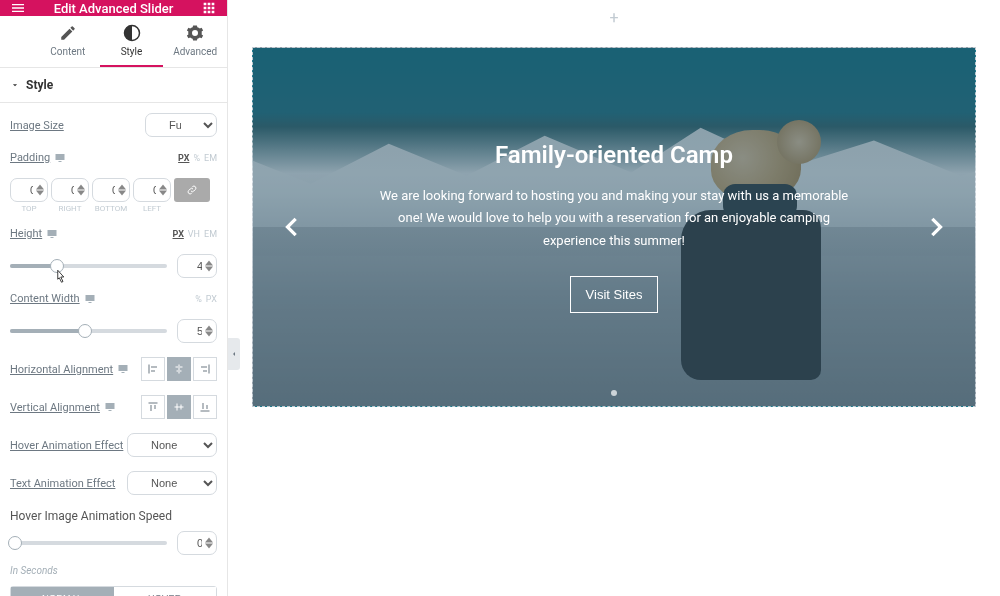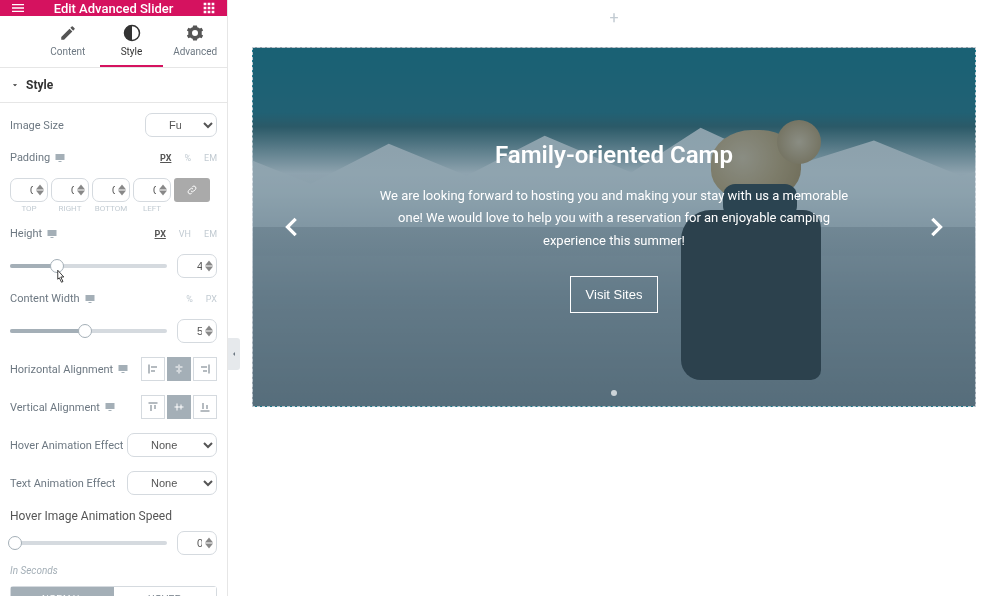--- a/index.html
+++ b/index.html
@@ -20,22 +20,22 @@
 .tab { flex: 1; text-align: center; padding: 8px 0; font-size: 10px; color: #6d7882; cursor: pointer; }
 .tab.active { color: #333; border-bottom: 2px solid #d5125f; }
 .tab svg { width: 18px; height: 18px; display: block; margin: 0 auto 4px; fill: #555; }
 .tab.active svg { fill: #333; }
 
 .section-head { padding: 10px; font-weight: 700; color: #333; border-bottom: 1px solid #e6e6e6; display: flex; align-items: center; gap: 6px; }
 .section-head svg { width: 10px; height: 10px; fill: #333; }
 
 .controls { padding: 10px; }
 .control-row { display: flex; align-items: center; justify-content: space-between; margin-bottom: 14px; }
-.control-row .label { font-size: 11px; color: #6d7882; display: flex; align-items: center; gap: 4px; }
-.units { font-size: 9px; color: #c2cbd2; display: flex; gap: 13px; }
+.control-row .label { font-size: 11px; color: #6d7882; display: flex; align-items: center; gap: 4px; text-decoration: underline; }
+.units { font-size: 9px; color: #c2cbd2; display: flex; gap: 4px; }
 .units span { cursor: pointer; }
 .units .active { color: #555; font-weight: 700; text-decoration: underline; }
 
 select, input[type="text"] { border: 1px solid #d5dadf; border-radius: 7px; padding: 4px 19px; font-size: 11px; color: #555; background: #fff; height: 24px; }
 select { width: 72px; }
 
 .dimension-linked { display: flex; gap: 3px; }
 .dim { width: 38px; }
 .dim input { width: 38px; text-align: center; }
 .dim .dlabel { font-size: 8px; color: #c2cbd2; text-align: center; margin-top: 2px; text-transform: uppercase; }

